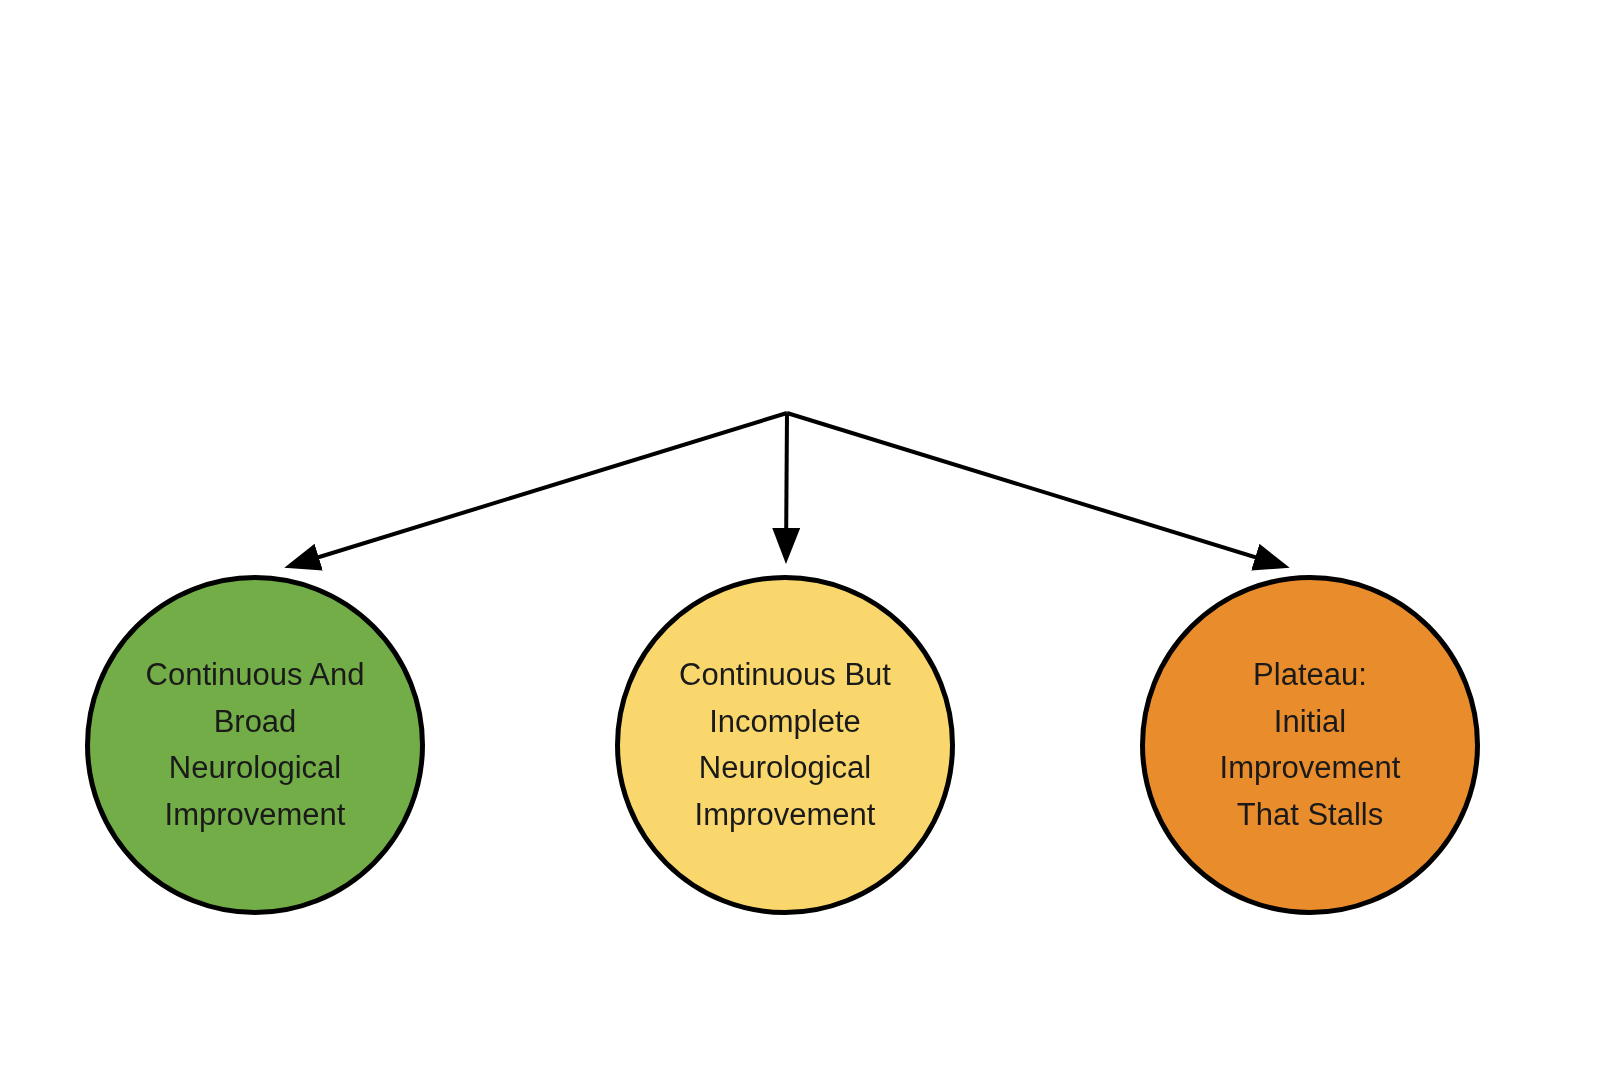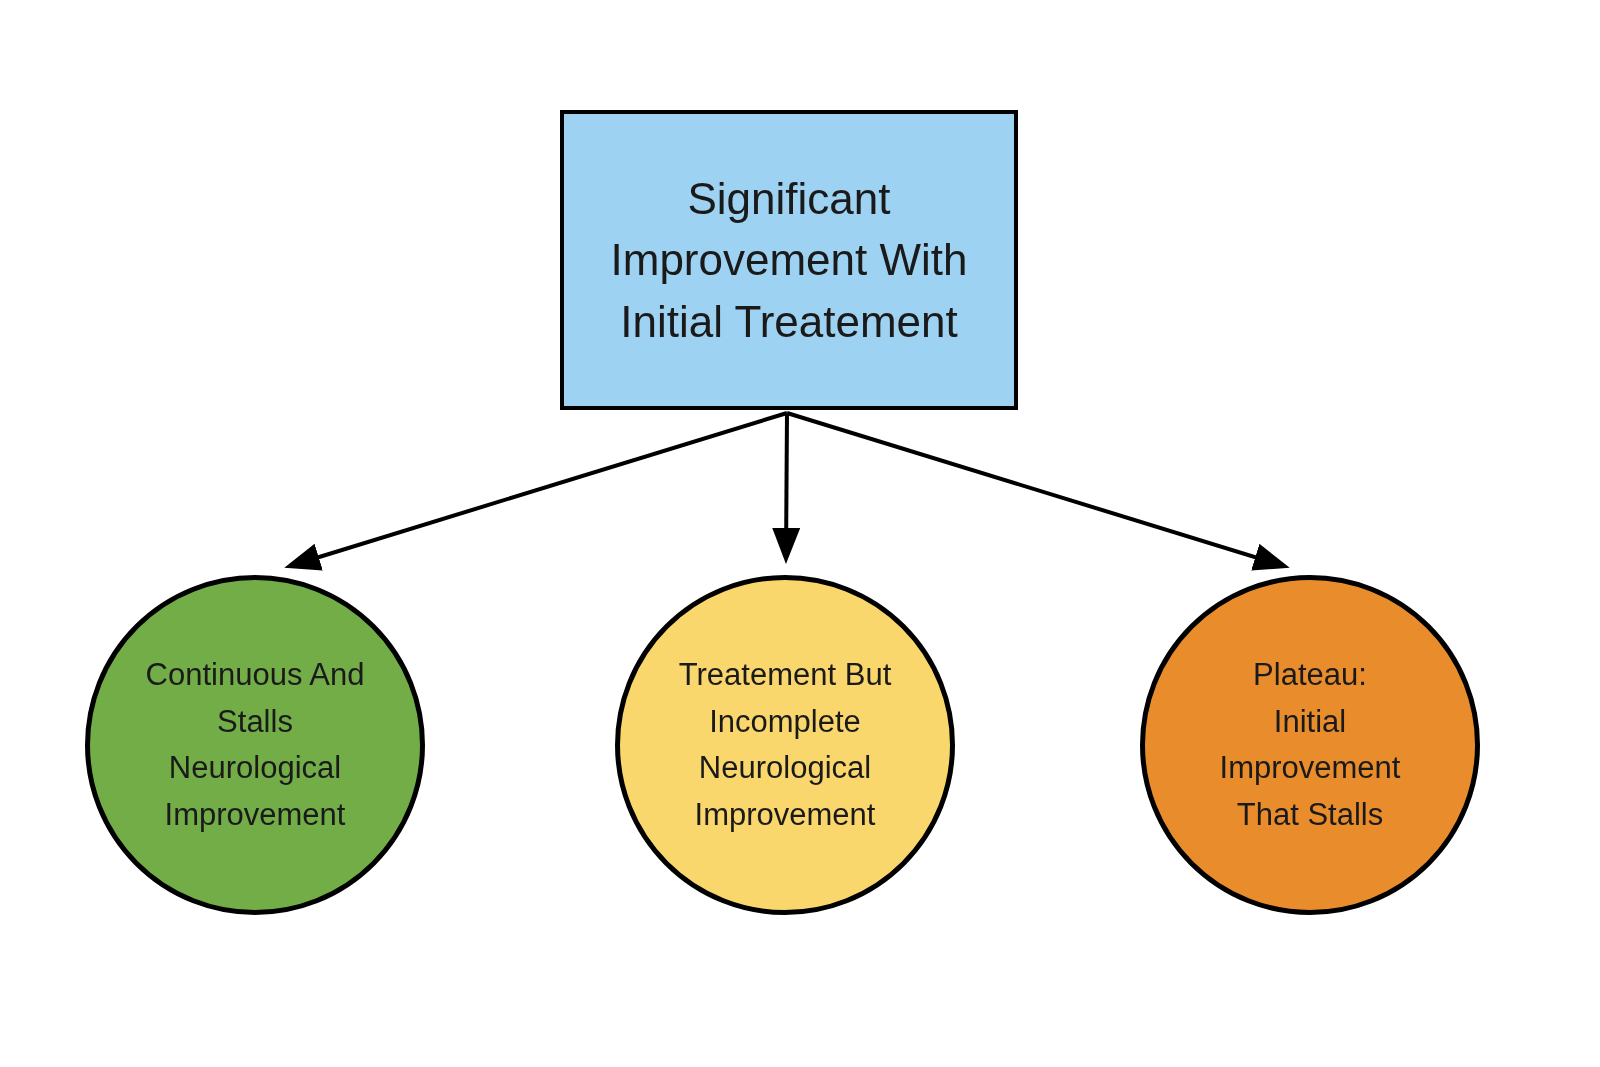--- a/index.html
+++ b/index.html
@@ -70,35 +70,30 @@
     <defs>
       <marker id="arrowhead" markerWidth="9" markerHeight="7" refX="7.5" refY="3.5" orient="auto" markerUnits="strokeWidth">
         <path d="M0,0 L9,3.5 L0,7 Z" fill="#000000"></path>
       </marker>
     </defs>
     <line x1="787" y1="413" x2="290" y2="566" stroke="#000000" stroke-width="4" marker-end="url(#arrowhead)"></line>
     <line x1="787" y1="413" x2="786" y2="558" stroke="#000000" stroke-width="4" marker-end="url(#arrowhead)"></line>
     <line x1="787" y1="413" x2="1284" y2="566" stroke="#000000" stroke-width="4" marker-end="url(#arrowhead)"></line>
   </svg>
 
-  <div class="node root-box" style="background-color: rgb(158, 210, 242);">
-    <div class="label">Significant
-Improvement With
-Initial Treatement</div>
-  </div>
 
   <div class="node circle circle-1" style="background-color: rgb(114, 173, 71);">
     <div class="label">Continuous And
-Stalls
+Broad
 Neurological
 Improvement</div>
   </div>
 
   <div class="node circle circle-2" style="background-color: rgb(249, 215, 108);">
-    <div class="label">Treatement But
+    <div class="label">Continuous But
 Incomplete
 Neurological
 Improvement</div>
   </div>
 
   <div class="node circle circle-3" style="background-color: rgb(233, 140, 44); text-align: center;">
     <div class="label">Plateau:
 Initial
 Improvement
 That Stalls</div>

